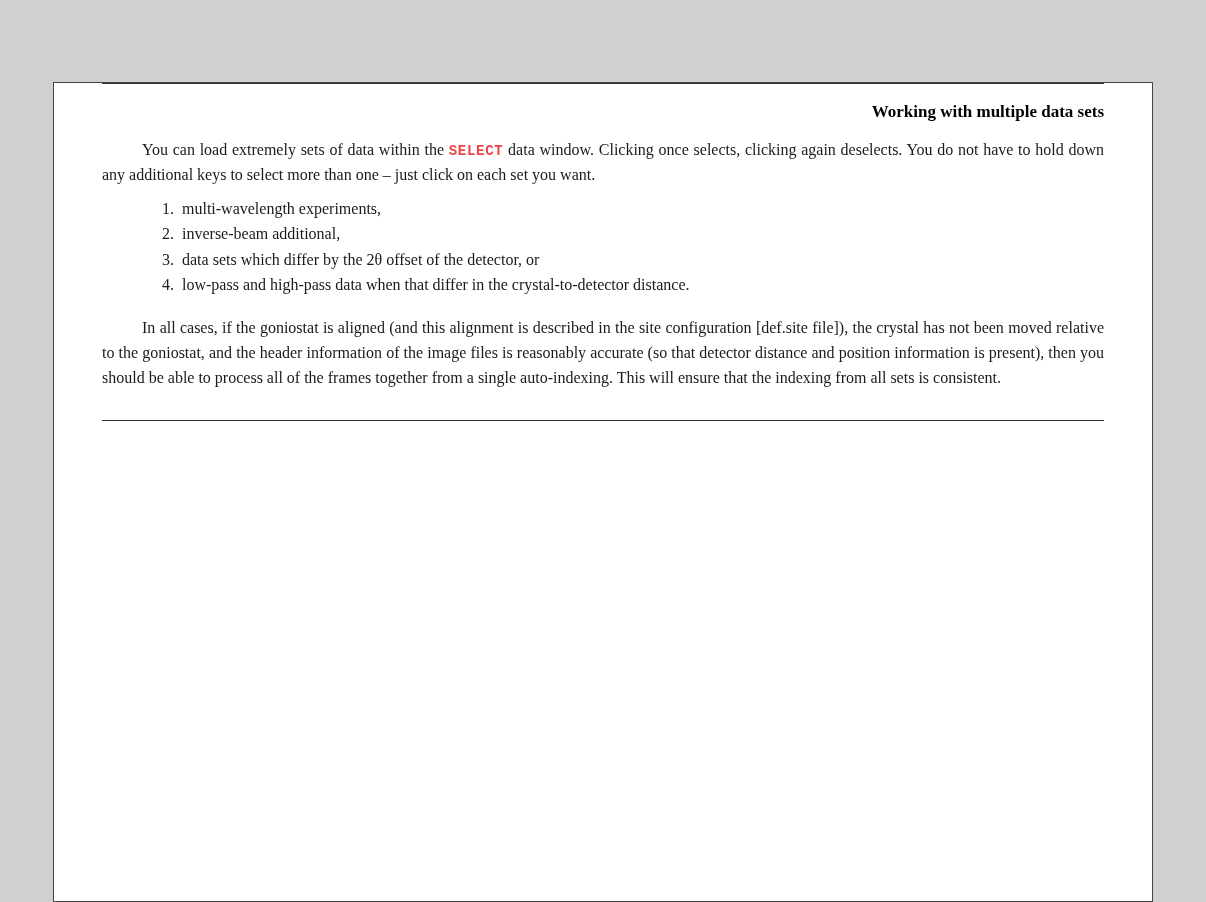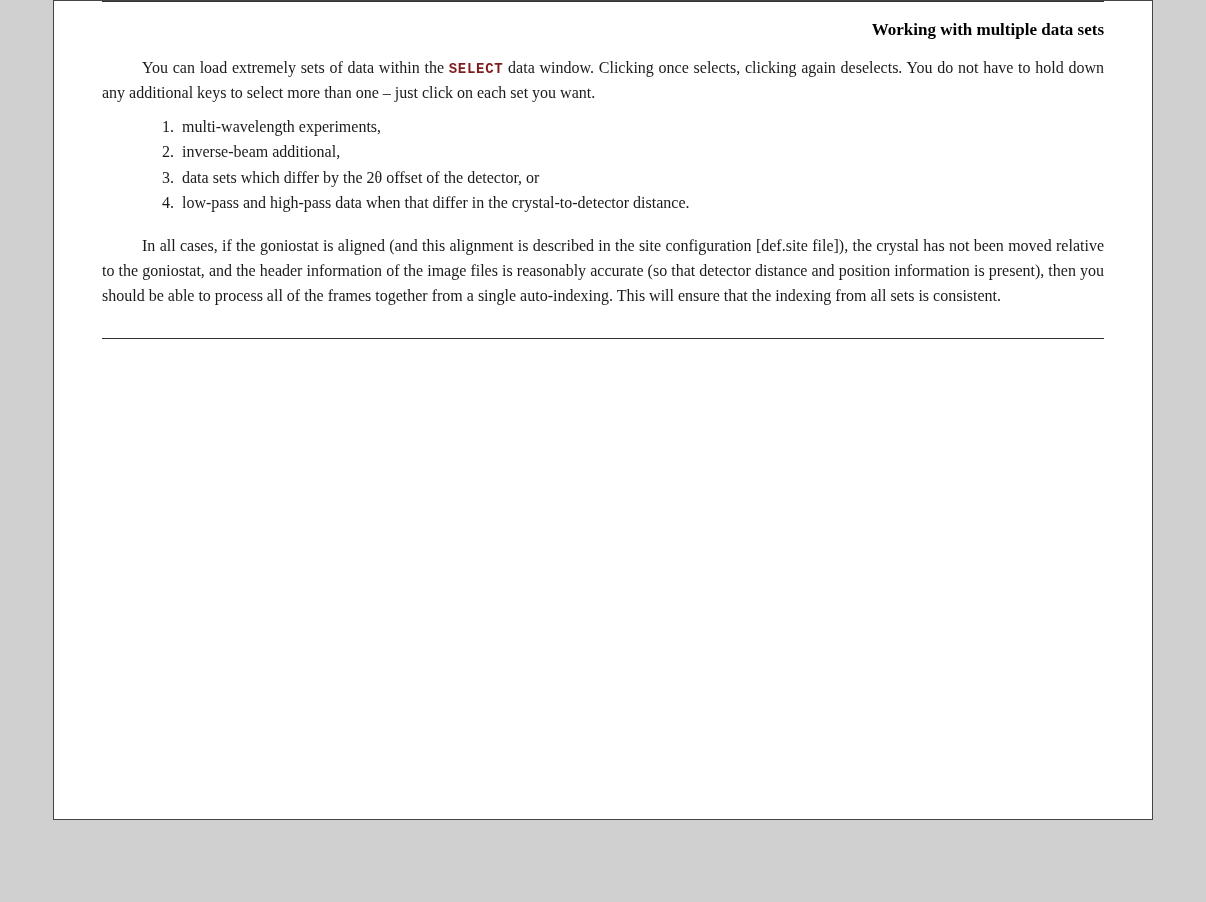--- a/index.html
+++ b/index.html
@@ -16,21 +16,21 @@
       min-height: 100vh;
       font-family: "Times New Roman", Times, serif;
     }
 
     .page-container {
       width: 1206px;
       height: 902px;
       background: #d0d0d0;
       display: flex;
       justify-content: center;
-      align-items: flex-start;
+      align-items: flex-end;
     }
 
     .document-box {
       width: 1100px;
       min-height: 820px;
       background: #ffffff;
       border: 1.5px solid #444444;
       padding: 0 48px 40px 48px;
       position: relative;
     }
@@ -58,21 +58,21 @@
     }
 
     .indent {
       text-indent: 2.5em;
     }
 
     .select-keyword {
       font-family: "Courier New", Courier, monospace;
       font-size: 14px;
       font-weight: bold;
-      color: #7f1d1d;
+      color: #ef4444;
       text-transform: uppercase;
       letter-spacing: 0.05em;
     }
 
     .ordered-list {
       margin: 8px 0 8px 3em;
       padding: 0;
       list-style: none;
     }
 

